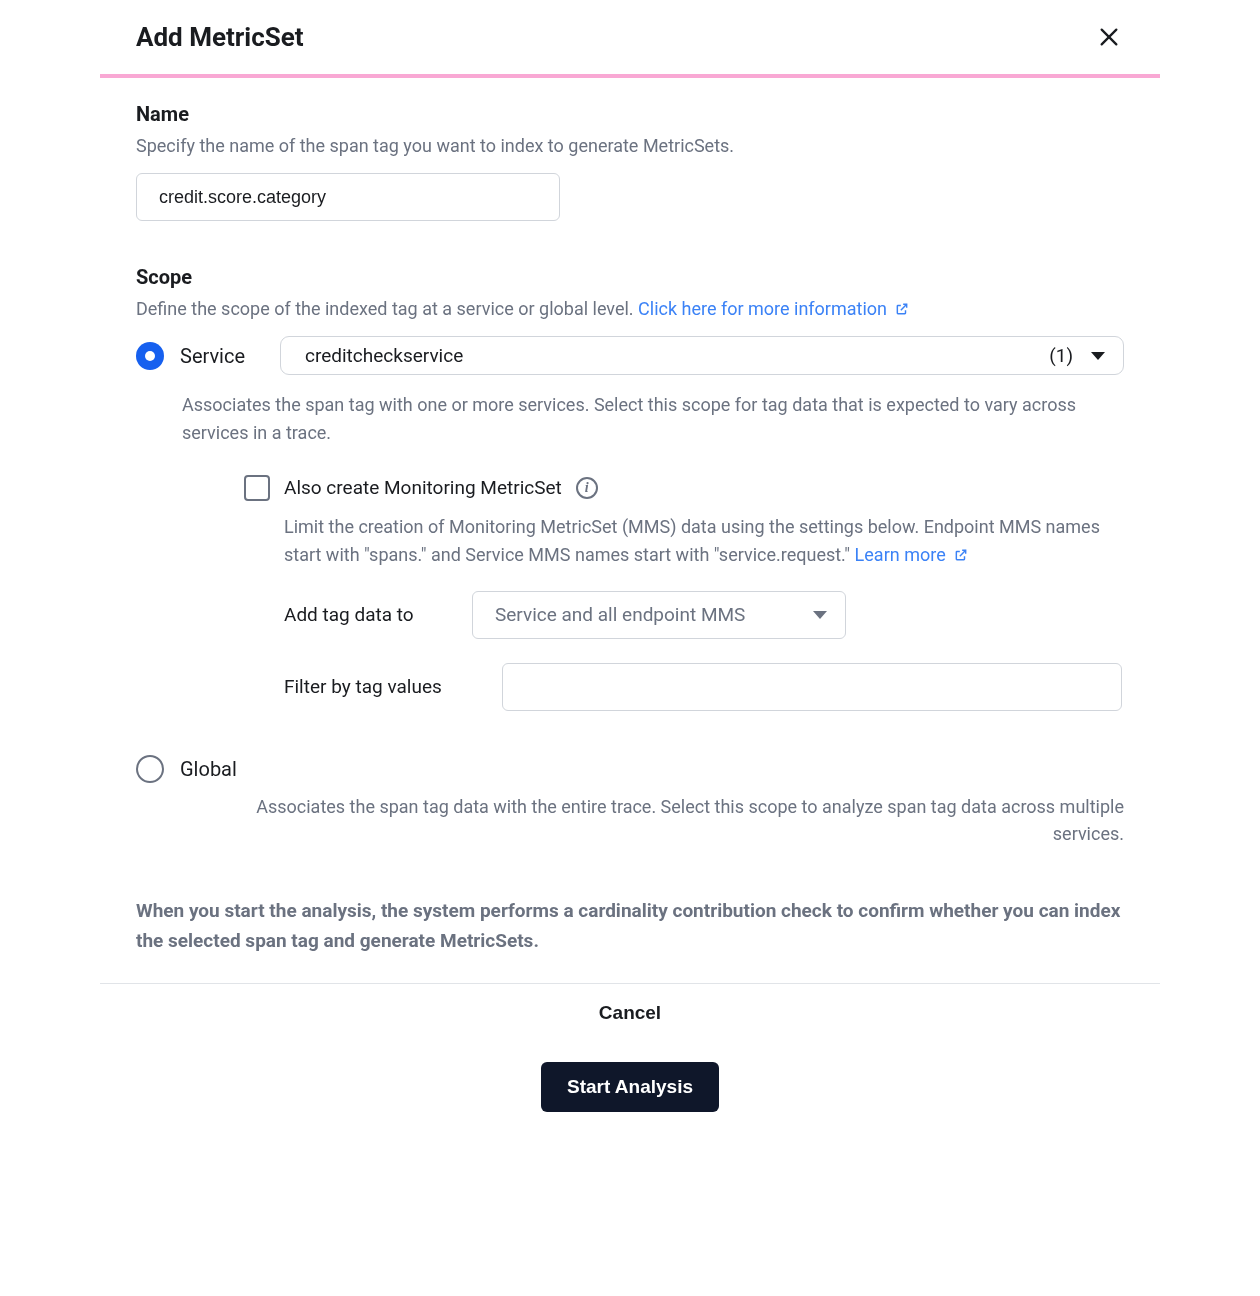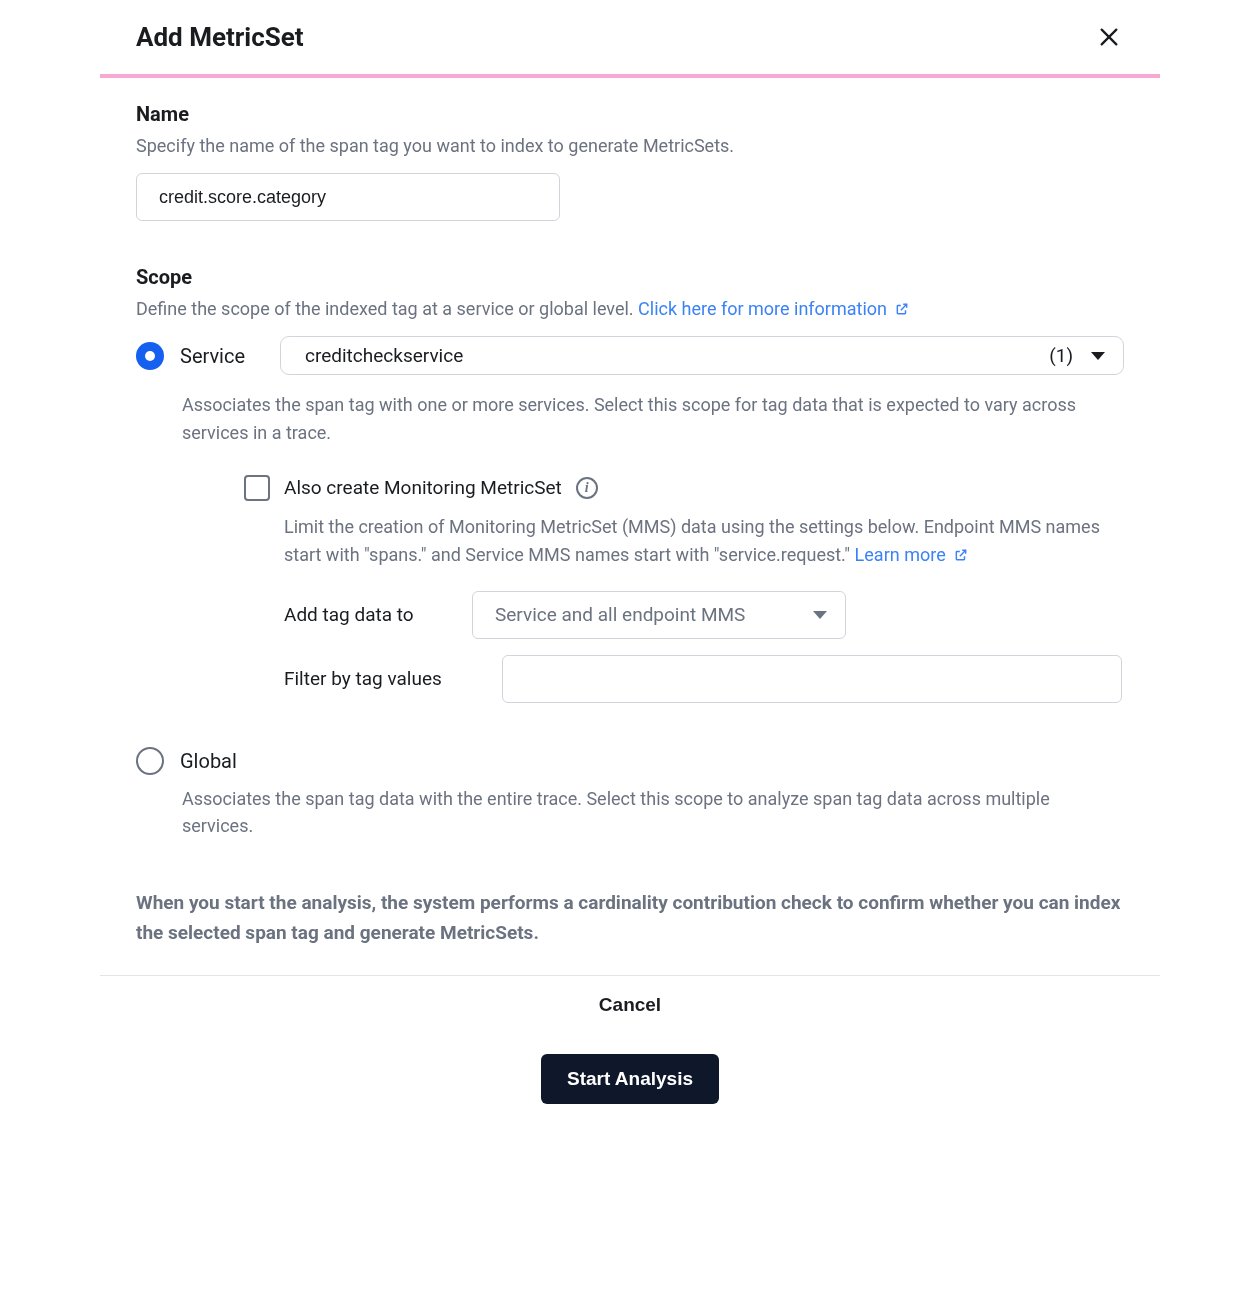--- a/index.html
+++ b/index.html
@@ -195,21 +195,21 @@
       color: #6b7280;
     }
     .filter-input {
       height: 48px;
       border: 1px solid #d1d5db;
       border-radius: 6px;
       flex: 1;
       max-width: 620px;
     }
 
-    .global-block { margin-top: 44px; }
+    .global-block { margin-top: 44px; text-align: right; }
     .global-block .radio-row { align-items: center; margin-bottom: 10px; }
 
     .analysis-note {
       font-size: 19px;
       font-weight: 700;
       color: #6b7280;
       line-height: 1.55;
       margin-top: 48px;
     }
 
@@ -315,21 +315,21 @@
         </div>
 
         <div class="form-row">
           <div class="form-row-label">Add tag data to</div>
           <div class="small-select">
             <span class="small-select-value">Service and all endpoint MMS</span>
             <span class="triangle-down" style="border-top-color:#6b7280"></span>
           </div>
         </div>
 
-        <div class="form-row" style="margin-top:16px">
+        <div class="form-row" style="margin-top:24px">
           <div class="form-row-label" style="width:186px">Filter by tag values</div>
           <input class="filter-input" type="text" style="">
         </div>
       </div>
     </div>
 
     <div class="global-block">
       <div class="radio-row">
         <div class="radio unselected"></div>
         <div class="radio-label">Global</div>

